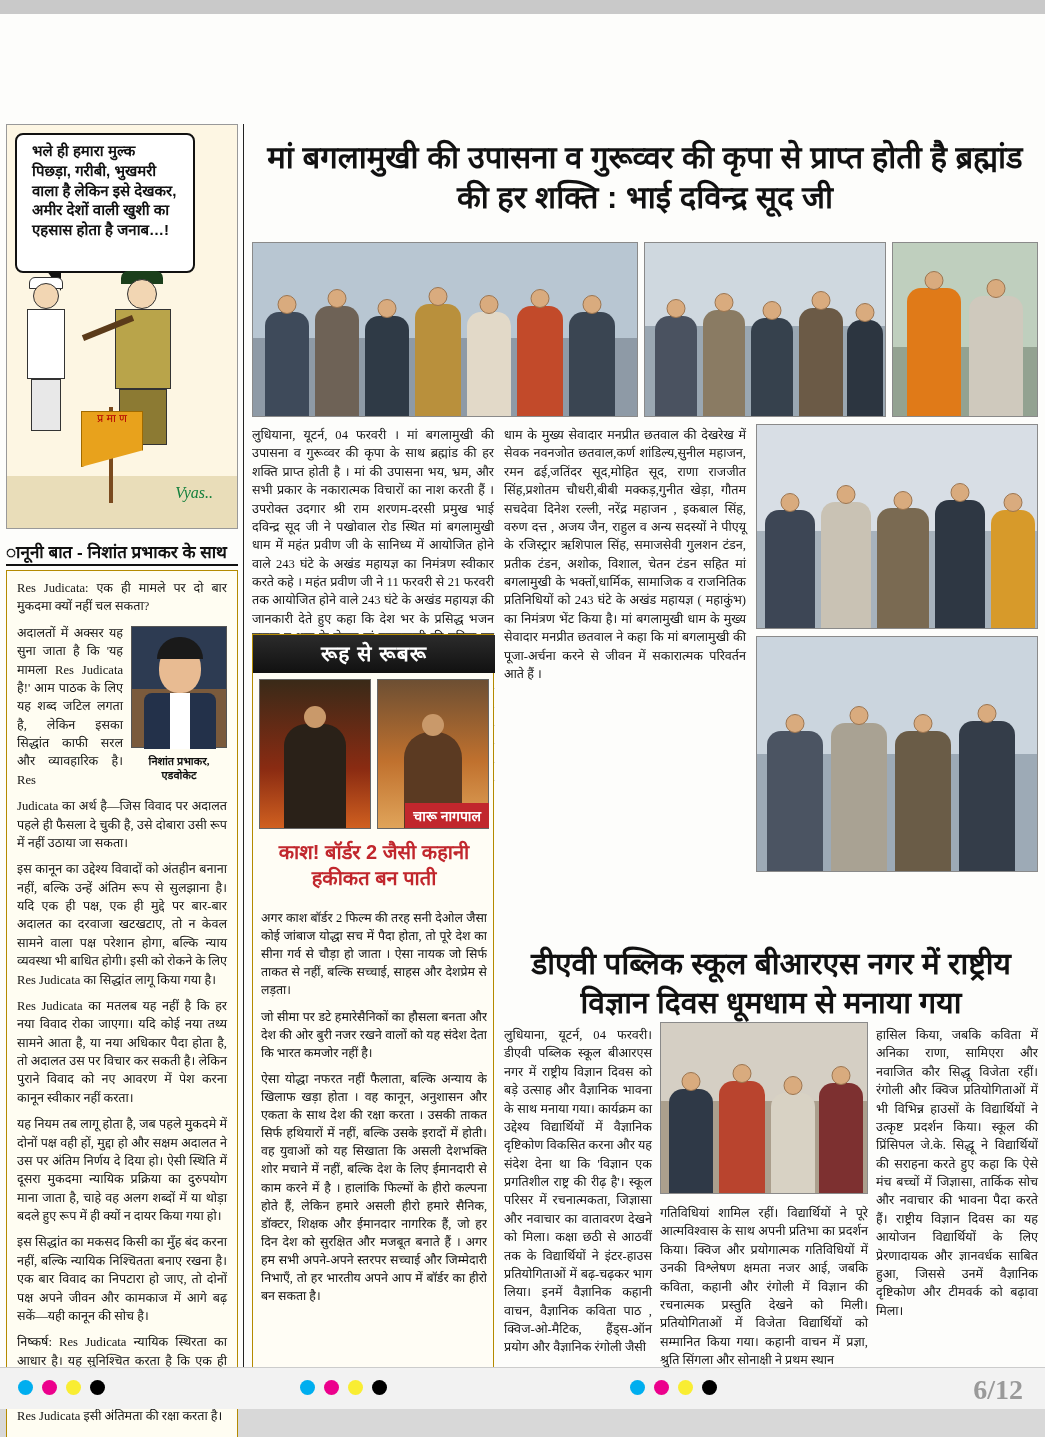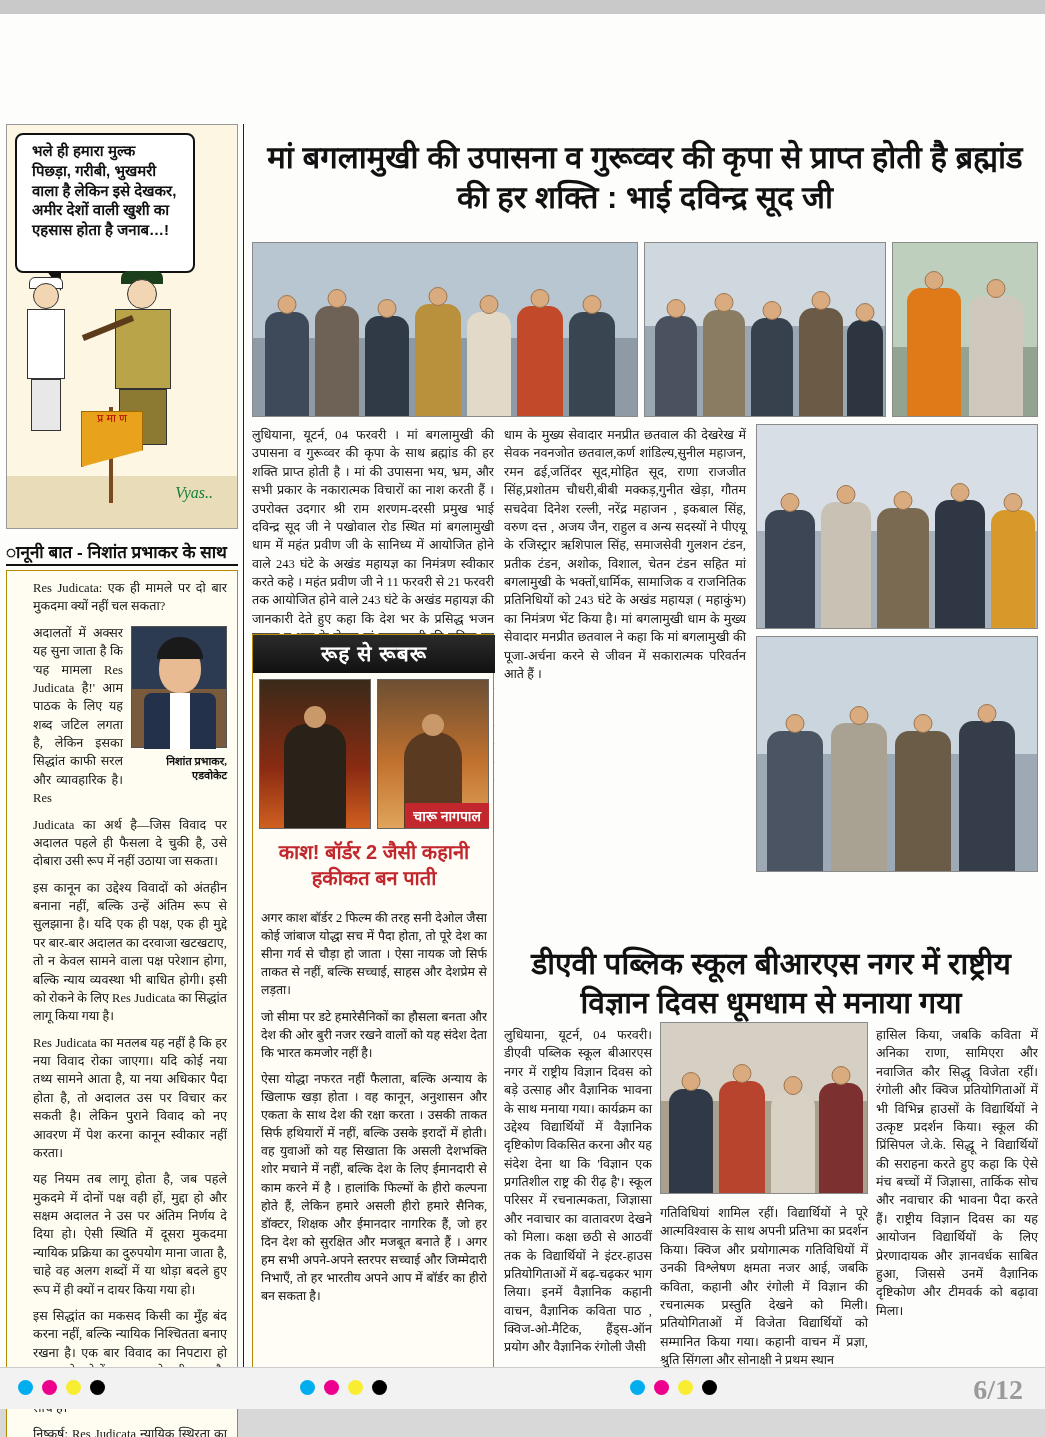--- a/index.html
+++ b/index.html
@@ -89,31 +89,31 @@
     position:absolute; left:0; top:412px; width:232px; height:30px;
     font-size:17px; font-weight:bold; color:#111; border-bottom:2px solid #111; padding-top:4px;
   }
   .lawbody {
     position:absolute; left:0; top:446px; width:232px; height:924px;
     border:1px solid #b48a00; background:#fffdf2; padding:8px 10px;
     font-size:12.3px; line-height:1.42; color:#141414; text-align:justify;
     font-family:"Liberation Serif", serif;
     overflow:hidden;
   }
-  .lawbody p { margin:0 0 8px 16px; }
+  .lawbody p { margin:0 0 8px 0; }
   .advopic {
     float:right; width:96px; height:122px; margin:2px 0 6px 8px;
     background:linear-gradient(#2d3b52 0%,#2d3b52 52%,#7a5a3c 52%,#7a5a3c 100%);
     border:1px solid #555; position:relative;
   }
   .advopic .face { position:absolute; left:27px; top:16px; width:42px; height:50px; border-radius:50% 50% 45% 45%; background:#e8bb92; }
   .advopic .hair { position:absolute; left:25px; top:10px; width:46px; height:22px; border-radius:22px 22px 0 0; background:#1a1a1a; }
   .advopic .torso{ position:absolute; left:12px; top:66px; width:72px; height:56px; background:#23314a; border-radius:8px 8px 0 0; }
   .advopic .shirt{ position:absolute; left:38px; top:66px; width:20px; height:56px; background:#fff; }
-  .advocap { width:96px; float:right; clear:right; margin:0 0 6px 8px; text-align:right; font-size:11px; line-height:1.3; font-weight:bold; color:#111;}
+  .advocap { width:96px; float:right; clear:right; margin:0 0 6px 8px; text-align:center; font-size:11px; line-height:1.3; font-weight:bold; color:#111;}
 
   
   .vrule { position:absolute; left:243px; top:110px; width:1px; height:1265px; background:#222; }
 
   .headline {
     position:absolute; left:252px; top:124px; width:786px; text-align:center;
     font-size:31px; line-height:1.28; font-weight:bold; color:#111;
   }
   .photorow { position:absolute; left:252px; top:228px; width:786px; height:175px; }
   .ph { position:absolute; top:0; height:175px; border:1px solid #8a8a8a; overflow:hidden; }

